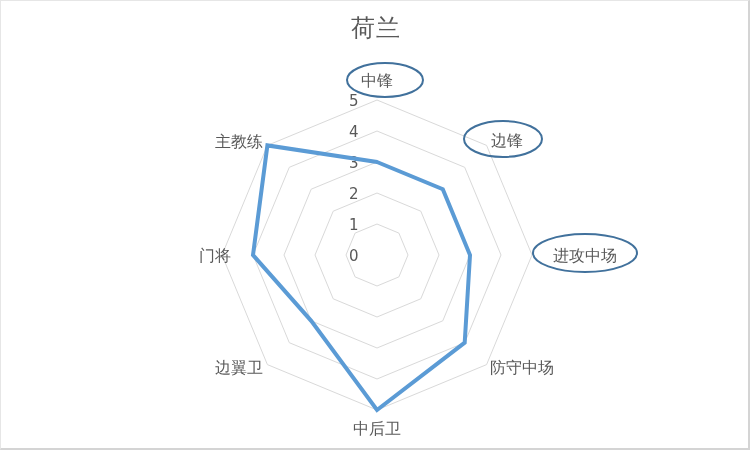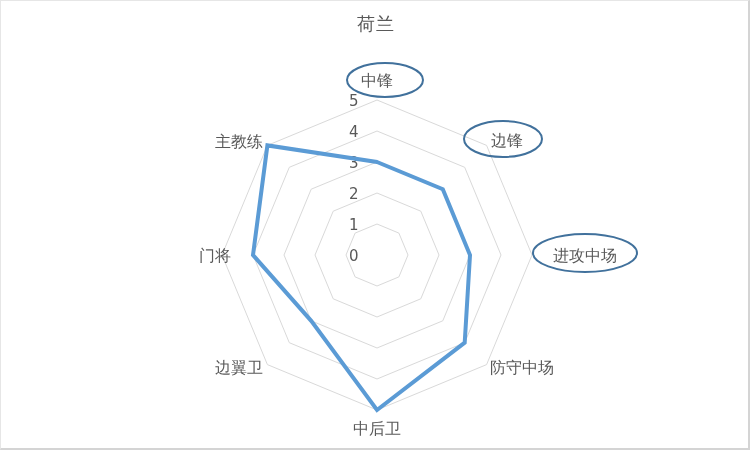--- a/index.html
+++ b/index.html
@@ -1,18 +1,18 @@
 <!DOCTYPE html>
 <html><head>
 <meta charset="utf-8">
 <style>
   html, body { margin: 0; padding: 0; background: #ffffff; }
   body { width: 752px; height: 452px; overflow: hidden; position: relative; font-family: "DejaVu Sans", "Liberation Sans", sans-serif; }
   .frame { position: absolute; left: 0; top: 0; width: 750px; height: 450px; border-right: 2px solid #d4d4d4; border-bottom: 2px solid #d4d4d4; border-left: 1px solid #e6e6e6; border-top: 1px solid #e6e6e6; box-sizing: border-box; background: #fff; }
-  .title { position: absolute; left: 0; width: 752px; top: 12px; text-align: center; font-size: 18px; color: #595959; letter-spacing: 1px; }
+  .title { position: absolute; left: 0; width: 752px; top: 12px; text-align: center; font-size: 24px; color: #595959; letter-spacing: 1px; }
   svg { position: absolute; left: 0; top: 0; }
   .cat { font-size: 16px; fill: #595959; }
   .tick { font-size: 15px; fill: #595959; }
 </style>
 </head>
 <body>
 
 <div class="frame"></div>
 <div class="title">荷兰</div>
 

